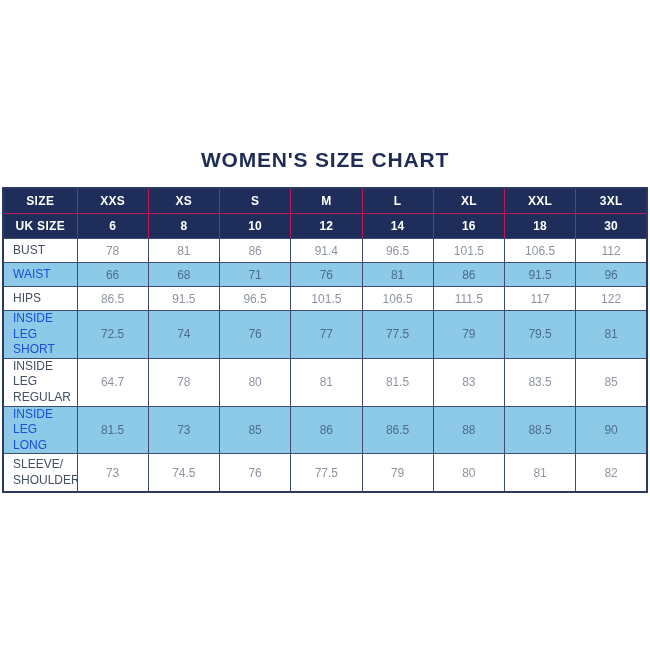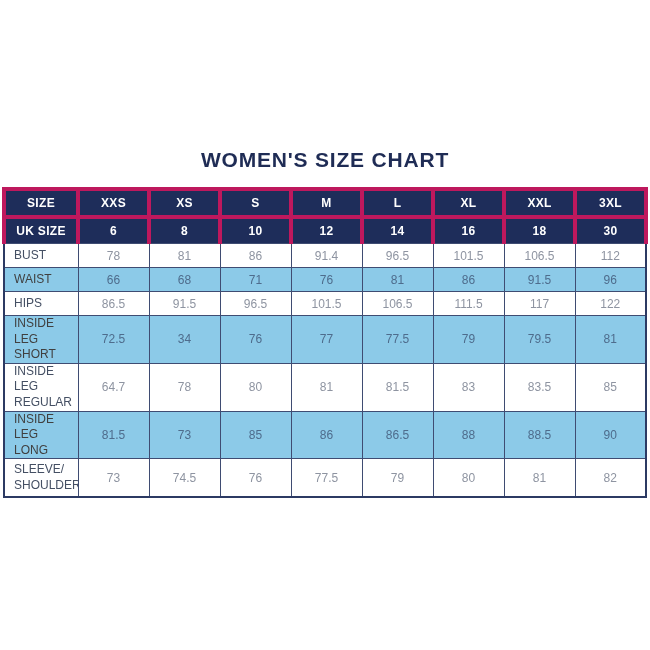--- a/index.html
+++ b/index.html
@@ -40,39 +40,39 @@
     font-size: 12px;
     padding: 0;
     overflow: hidden;
   }
   thead th {
     background: #1e2d5a;
     color: #ffffff;
     font-weight: bold;
     text-align: center;
     height: 24px;
-    border: 4px solid #be185d;
+    border: 1px solid #be185d;
     letter-spacing: 0.3px;
   }
   thead tr.uk th { border-bottom: 1px solid #3f4c72; }
   tbody td { border: 1px solid #3f4c72; text-align: center; }
   tbody td.label {
     text-align: left;
     padding-left: 9px;
     color: #444f63;
     white-space: pre-line;
     line-height: 1.3;
   }
   tr.short { height: 24px; }
   tr.tall  { height: 38px; padding-left: 7px; }
   tr.row-white { background: #ffffff; }
   tr.row-white td.val { color: #8e94a1; }
   tr.row-blue { background: #8ccae8; }
   tr.row-blue td.val { color: #4e6c8c; }
-  tr.row-blue td.label { color: #404040; margin-left: 10px; }
+  tr.row-blue td.label { color: #1d4ed8; margin-left: 10px; }
 </style>
 </head>
 <body>
 
 <div class="page">
 
   <h1 class="title">WOMEN'S SIZE CHART</h1>
 
 
   <table class="size-chart">
@@ -142,21 +142,21 @@
         <td class="val">101.5</td>
         <td class="val">106.5</td>
         <td class="val">111.5</td>
         <td class="val">117</td>
         <td class="val">122</td>
       </tr>
       <tr class="tall row-blue">
         <td class="label">INSIDE LEG
 SHORT</td>
         <td class="val">72.5</td>
-        <td class="val">34</td>
+        <td class="val">74</td>
         <td class="val">76</td>
         <td class="val">77</td>
         <td class="val">77.5</td>
         <td class="val">79</td>
         <td class="val">79.5</td>
         <td class="val">81</td>
       </tr>
       <tr class="tall row-white">
         <td class="label">INSIDE LEG
 REGULAR</td>

